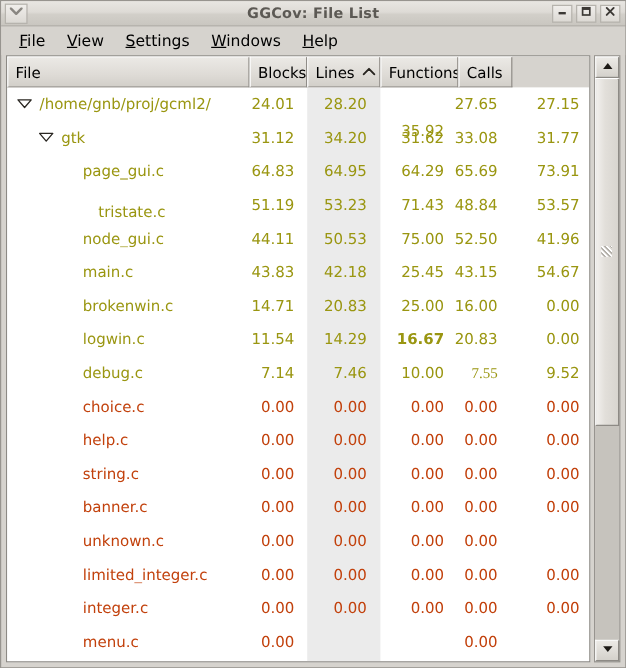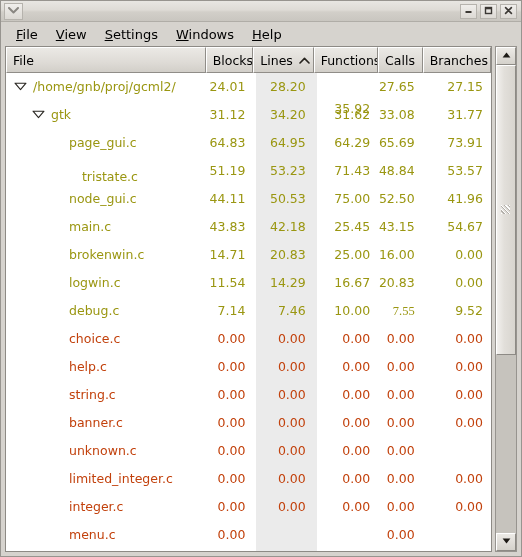--- a/index.html
+++ b/index.html
@@ -262,20 +262,21 @@
 <div id="window">
 
   <div id="titlebar">
     <div class="tb-menu-btn">
       <span>
         <svg width="11" height="7" viewBox="0 0 11 7" aria-hidden="true">
           <path d="M1 1 L5.5 5.5 L10 1" fill="none" stroke="#8a8782" stroke-width="2" stroke-linecap="round" stroke-linejoin="round"></path>
         </svg>
       </span>
     </div>
+    <div id="title-text">GGCov: File List</div>
     <div class="tb-right">
       <div class="tb-btn">
         <span>
           <svg width="9" height="9" viewBox="0 0 9 9" aria-hidden="true">
             <rect x="1.5" y="5" width="6" height="2" fill="#3c3935"></rect>
           </svg>
         </span>
       </div>
       <div class="tb-btn">
         <span>
@@ -318,23 +319,20 @@
             <span class="sort-arrow"><svg width="11" height="7" viewBox="0 0 11 7" aria-hidden="true">
                 <path d="M1 6 L5.5 1.4 L10 6" fill="none" stroke="#27241f" stroke-width="1.6" stroke-linecap="round" stroke-linejoin="round"></path>
               </svg></span>
           </div>
           <div class="col-head" style="width: 65px;">
             <span>Functions</span>
           </div>
           <div class="col-head" style="width: 45px;">
             <span>Calls</span>
           </div>
-          <div class="col-head" style="width: 69px; flex: 1 1 auto;">
-            <span>Branches</span>
-          </div>
         </div>
       <div id="rows-clip">
         <div id="shade-lines" style="left: 250px; width: 61px; background: rgb(235, 235, 235);"></div>
         <div id="rows">
             <div class="row">
               <div class="cell file c-green" style="width: 202px;">
                 <span class="spacer-indent" style="width: 0px;"></span>
                 <span class="expander">
                   <svg width="13" height="10" viewBox="0 0 13 10" aria-hidden="true">
                     <path d="M1 2.2 L12 2.2 L6.5 8.6 Z" fill="none" stroke="#2a2722" stroke-width="1.1" stroke-linejoin="round"></path>
@@ -425,21 +423,21 @@
               <div class="cell num c-green" style="width: 69px; flex: 1 1 auto;">0.00</div>
             </div>
             <div class="row">
               <div class="cell file c-green" style="width: 202px;">
                 <span class="spacer-indent" style="width: 36px;"></span>
                 <span class="expander"></span>
                 <span>logwin.c</span>
               </div>
               <div class="cell num c-green" style="width: 48px;">11.54</div>
               <div class="cell num c-green" style="width: 61px;">14.29</div>
-              <div class="cell num c-green" style="width: 65px;">16.67</div>
+              <div class="cell num c-green" style="width: 65px; font-weight: bold;">16.67</div>
               <div class="cell num c-green" style="width: 45px;">20.83</div>
               <div class="cell num c-green" style="width: 69px; flex: 1 1 auto;">0.00</div>
             </div>
             <div class="row">
               <div class="cell file c-green" style="width: 202px;">
                 <span class="spacer-indent" style="width: 36px;"></span>
                 <span class="expander"></span>
                 <span>debug.c</span>
               </div>
               <div class="cell num c-green" style="width: 48px;">7.14</div>

